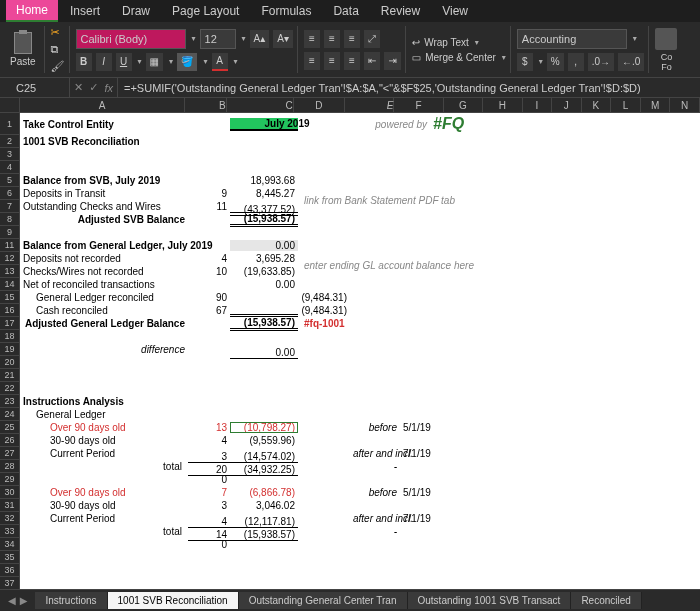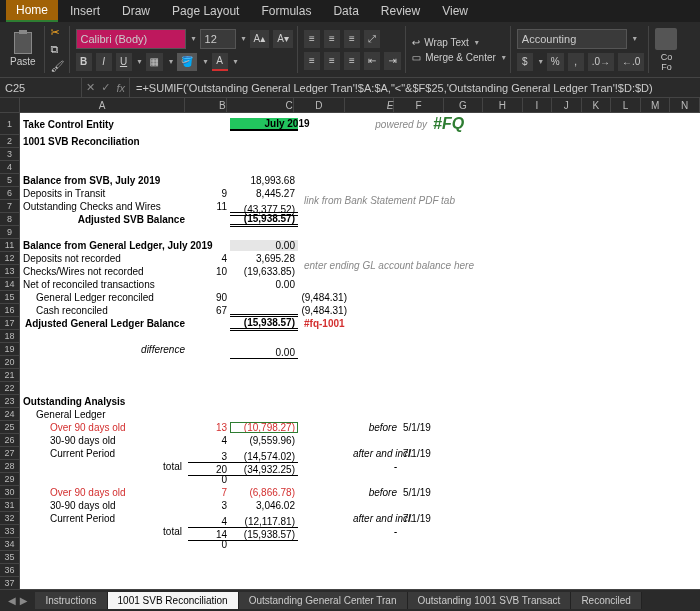--- a/index.html
+++ b/index.html
@@ -23,21 +23,21 @@
     align-items: center;
     gap: 2px;
     font-size: 12px;
   }
   .ribbon-tab {
     padding: 3px 10px;
     color: #ccc;
     cursor: pointer;
   }
   .ribbon-tab.active {
-    background: #a16207;
+    background: #ec4899;
     color: #fff;
     border-bottom: 2px solid #2e7d32;
   }
 
   
   .toolbar {
     display: flex;
     background: #2a2a2a;
     height: 56px;
     border-bottom: 1px solid #444;
@@ -118,22 +118,22 @@
   
   .formula-bar {
     display: flex;
     background: #2a2a2a;
     height: 20px;
     border-bottom: 1px solid #444;
     align-items: center;
     font-size: 11px;
   }
   .name-box {
-    width: 82px;
-    padding: 0 5px;
+    width: 70px;
+    padding: 0 16px;
     color: #ccc;
     background: #2a2a2a;
     border-right: 1px solid #444;
     height: 100%;
     display: flex;
     align-items: center;
   }
   .fx-btns {
     display: flex; padding: 0 4px; gap: 6px; color: #888;
     border-right: 1px solid #444; height: 100%; align-items: center;
@@ -505,21 +505,21 @@
       <div class="row">
         <div class="cell cA" style="text-align:right;font-style:italic;">difference</div>
         <div class="cell cB"></div>
         <div class="cell cC border-bot">0.00</div>
       </div>
       <div class="row"></div>
       <div class="row"></div>
       <div class="row"></div>
 
       <div class="row">
-        <div class="cell cA bold">Outstanding Analysis</div>
+        <div class="cell cA bold">Instructions Analysis</div>
       </div>
       <div class="row">
         <div class="cell cA indent1">General Ledger</div>
       </div>
 
       <div class="row">
         <div class="cell cA indent3 red">Over 90 days old</div>
         <div class="cell cB red">13</div>
         <div class="cell cC red celloutline">(10,798.27)</div>
         <div class="cell cD"></div>

